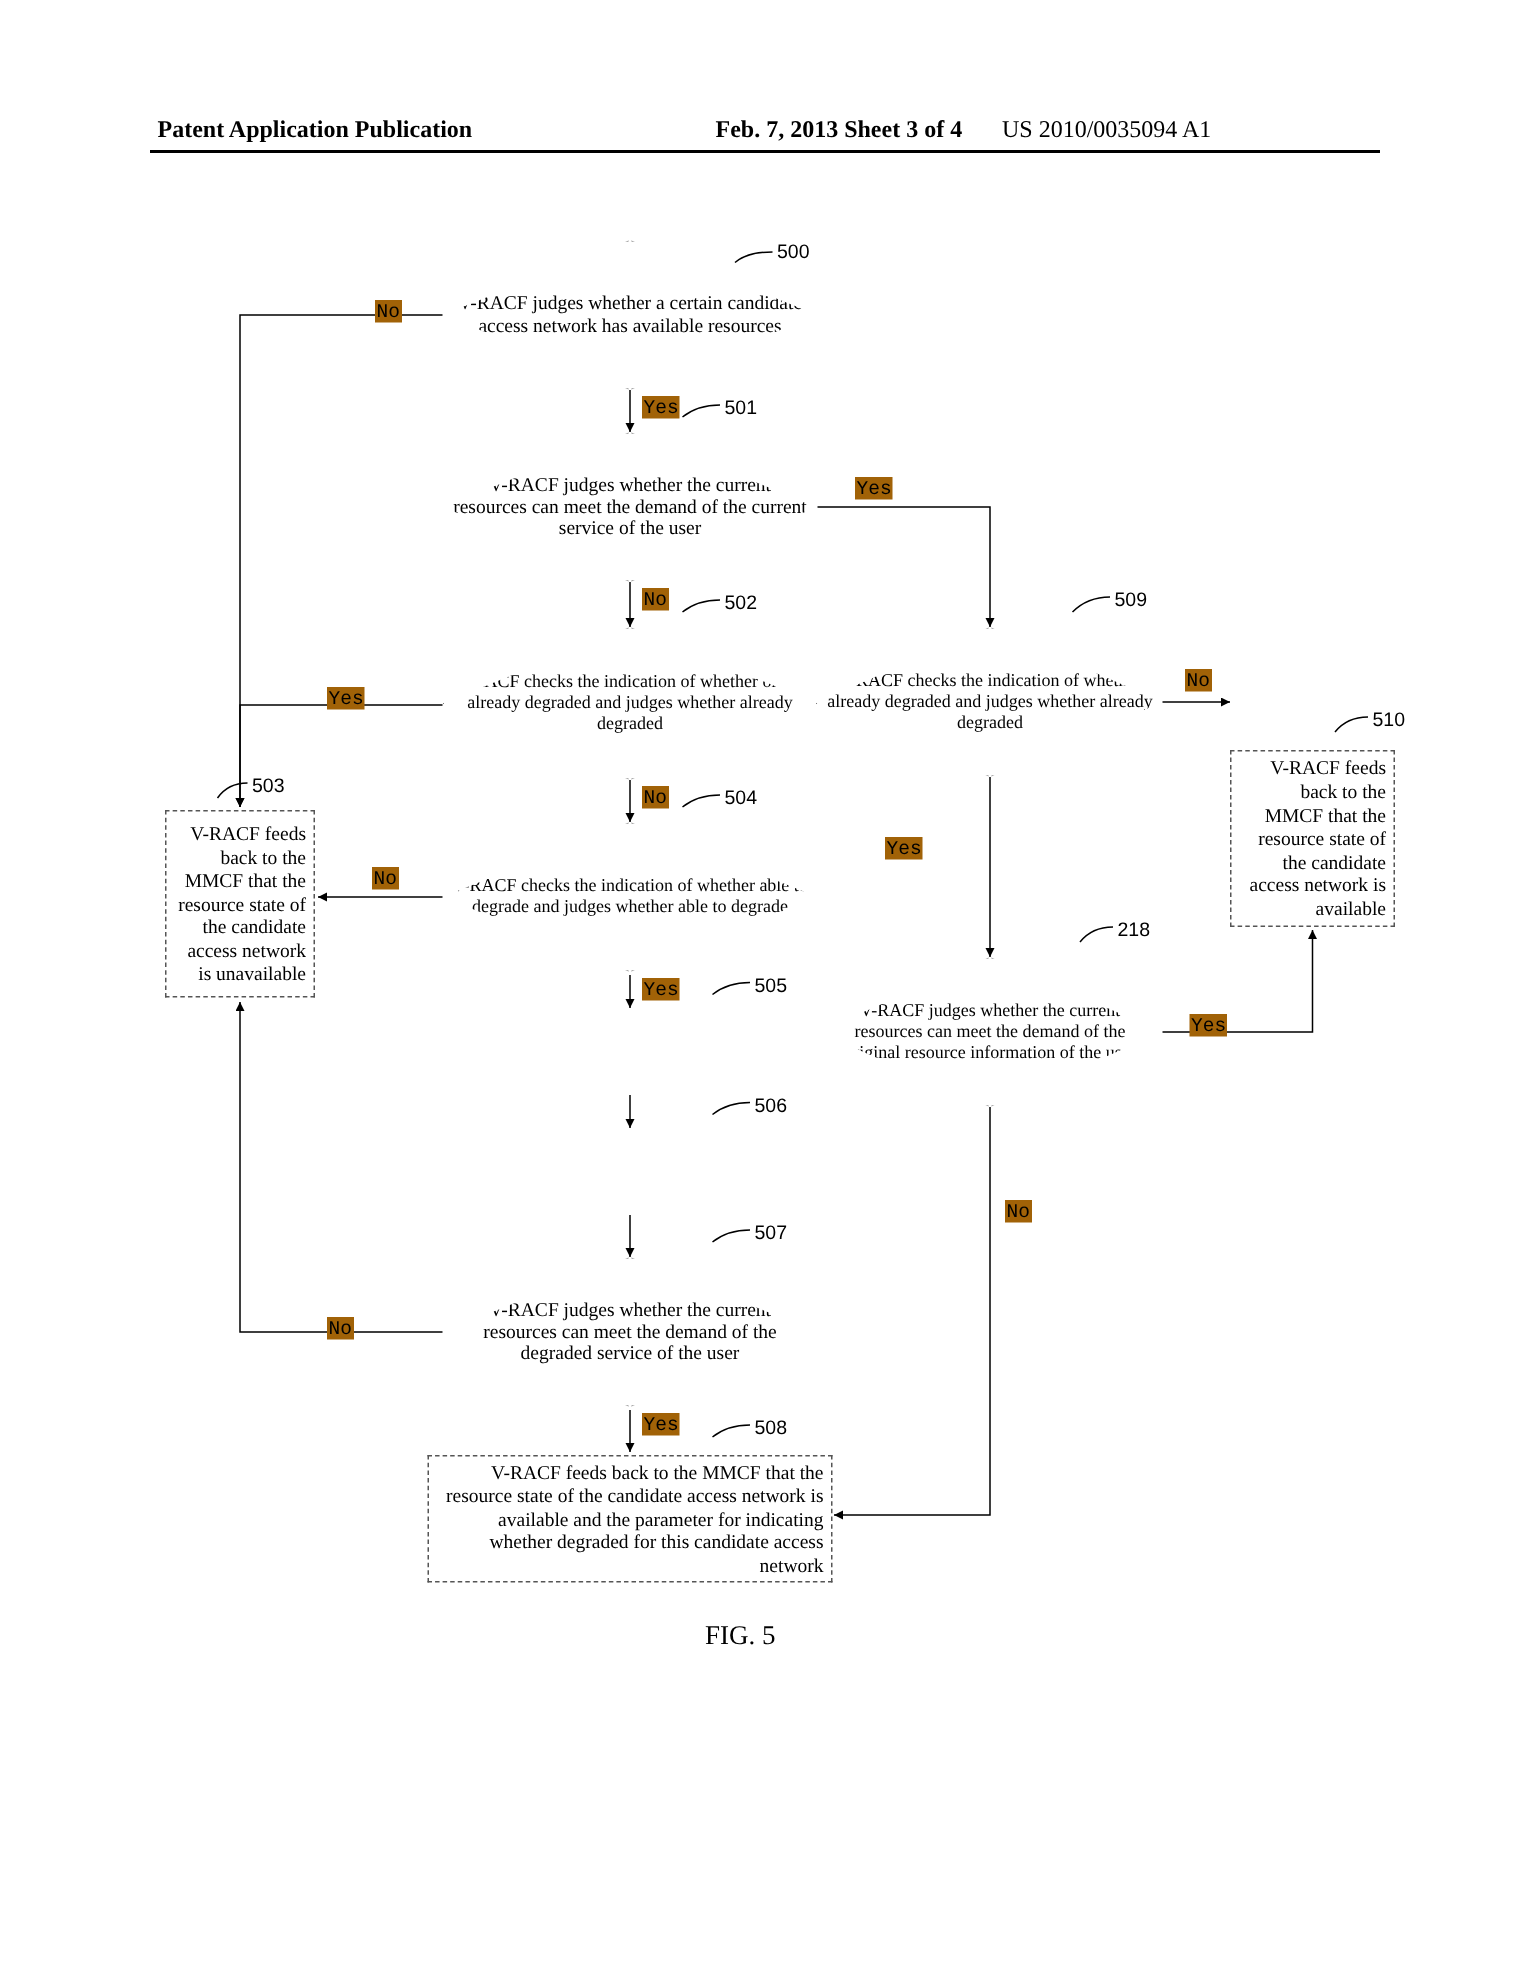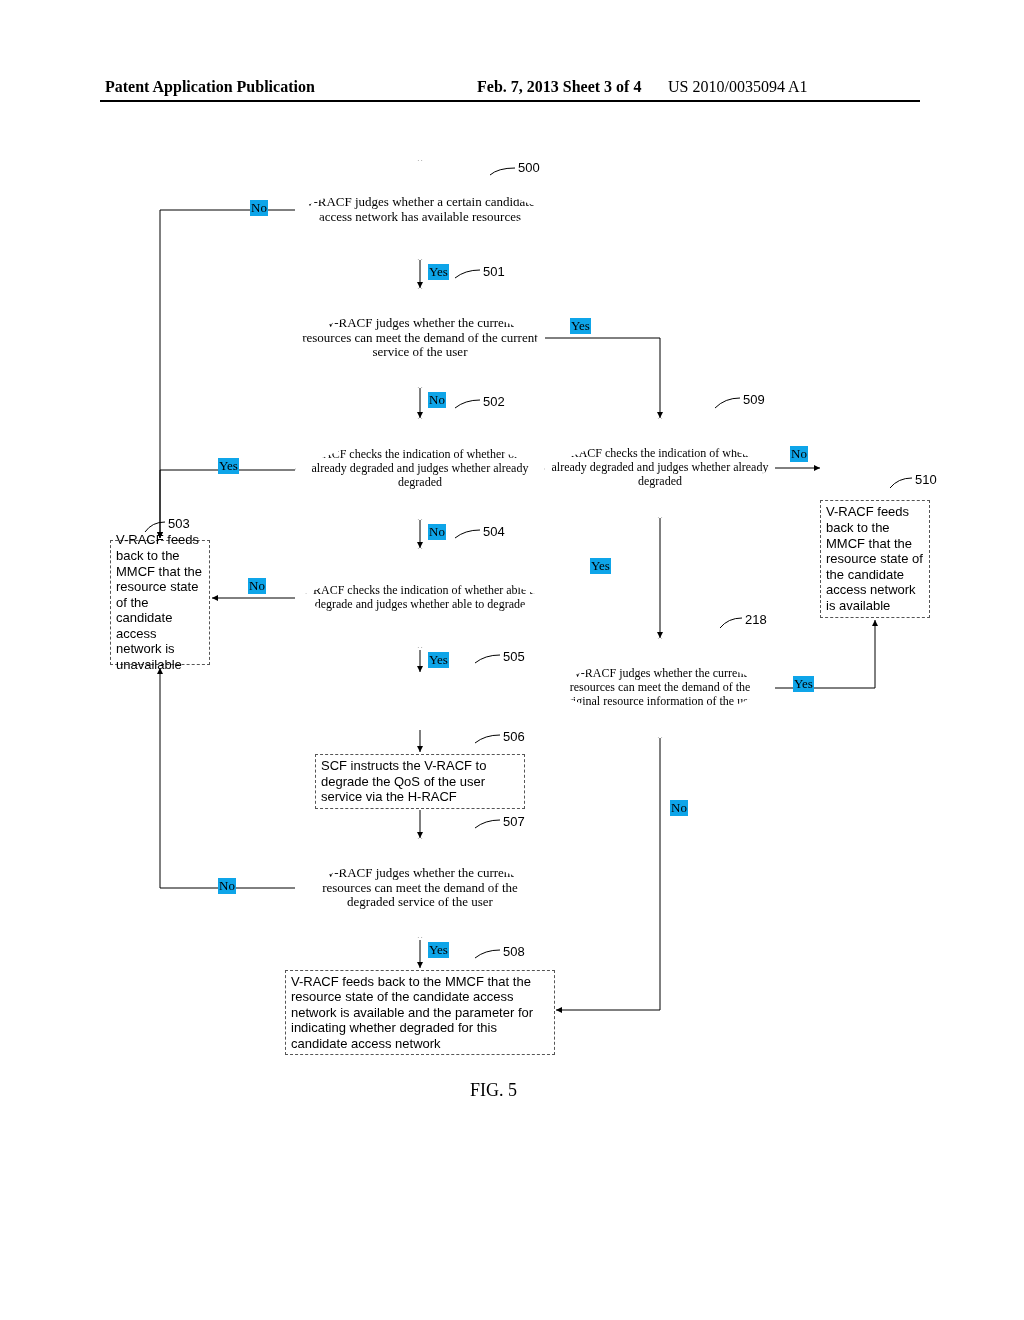--- a/index.html
+++ b/index.html
@@ -46,40 +46,40 @@
     align-items: center;
     justify-content: center;
     padding: 4px;
     background: #fff;
     clip-path: polygon(50% 0%, 100% 50%, 50% 100%, 0% 50%);
     font-family: "Times New Roman", serif;
   }
   .box {
     position: absolute;
     border: 1px dashed #555;
-    text-align: left;
+    text-align: right;
     font-size: 13px;
     line-height: 1.2;
     display: flex;
     align-items: center;
     justify-content: center;
     padding: 5px;
     background: #fff;
+    font-family: Liberation Serif, serif;
+  }
+  .ref {
+    position: absolute;
+    font-size: 13px;
     font-family: Liberation Sans, sans-serif;
   }
-  .ref {
-    position: absolute;
-    font-size: 13px;
-    font-family: Liberation Sans, sans-serif;
-  }
   .edgelabel {
     position: absolute;
     font-size: 13px;
-    font-family: Liberation Serif, serif;
-    background: #0ea5e9;
+    font-family: Liberation Mono, monospace;
+    background: #a16207;
     padding: 0 1px;
   }
   .fig-caption {
     position: absolute;
     font-size: 18px;
     font-family: "Times New Roman", serif;
   }
   svg.connector-layer {
     position: absolute;
     top: 0; left: 0;
@@ -191,23 +191,20 @@
 
   <div class="diamond" style="left:195px; top:388px; width:250px; height:100px;">
     <span style="font-size:12px">V-RACF checks the indication of whether able to degrade and judges whether able to degrade</span>
   </div>
   <div class="ref" style="left:383px; top:364px;">504</div>
   <div class="edgelabel" style="left:148px; top:418px;">No</div>
   <div class="edgelabel" style="left:328px; top:492px;">Yes</div>
 
   <div class="ref" style="left:403px; top:489px;">505</div>
 
-  <div class="box" style="left:215px; top:594px; width:210px; height:55px;">
-    <span>SCF instructs the V-RACF to degrade the QoS of the user service via the H-RACF</span>
-  </div>
   <div class="ref" style="left:403px; top:569px;">506</div>
 
   <div class="diamond" style="left:195px; top:678px; width:250px; height:100px;">
     <span>V-RACF judges whether the current resources can meet the demand of the degraded service of the user</span>
   </div>
   <div class="ref" style="left:403px; top:654px;">507</div>
   <div class="edgelabel" style="left:118px; top:718px;">No</div>
   <div class="edgelabel" style="left:328px; top:782px;">Yes</div>
 
   <div class="box" style="left:185px; top:810px; width:270px; height:85px;">

